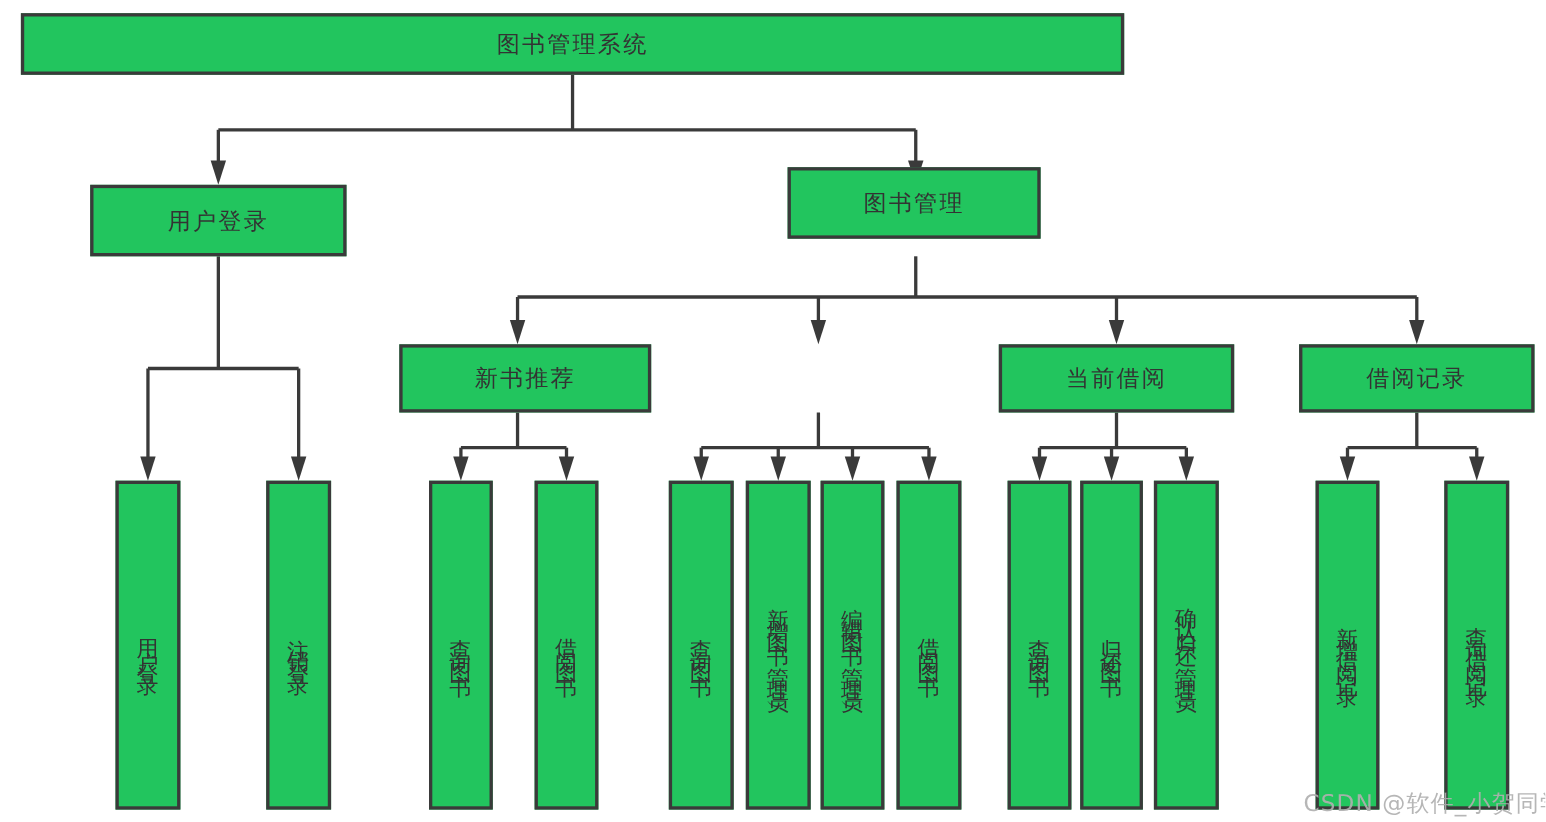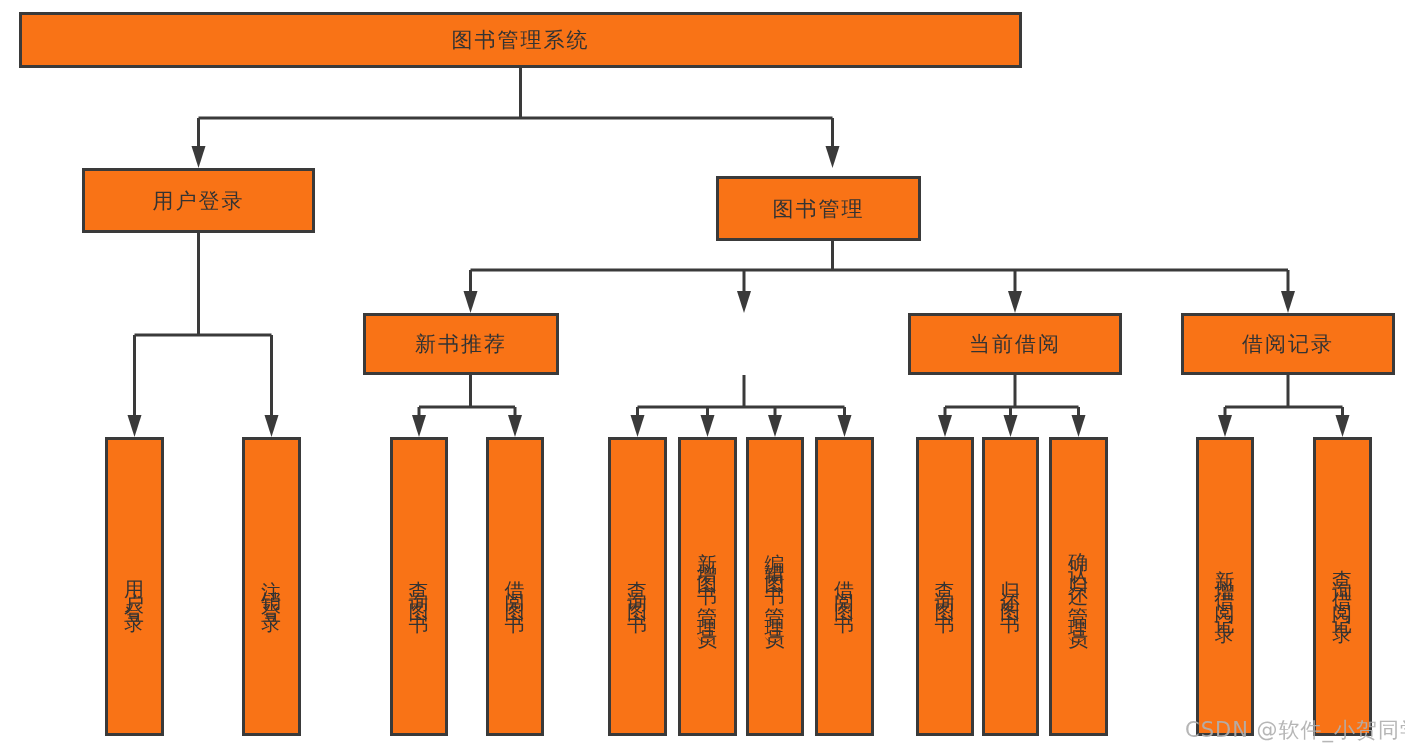--- a/index.html
+++ b/index.html
@@ -18,21 +18,21 @@
   .edges {
     position: absolute;
     left: 0;
     top: 0;
     width: 1405px;
     height: 747px;
   }
   .node {
     position: absolute;
     box-sizing: border-box;
-    background: #f97316;
+    background: #22c55e;
     border: 3px solid #3a3a3a;
     display: flex;
     align-items: center;
     justify-content: center;
     color: #333333;
   }
   .hbox {
     font-size: 21px;
     letter-spacing: 2px;
     white-space: nowrap;
@@ -141,25 +141,25 @@
     </g>
   </svg>
 
   <div class="node hbox" style="left:19px; top:12px; width:1003px; height:56px;">
     <span>图书管理系统</span>
   </div>
 
   <div class="node hbox" style="left:82px; top:168px; width:233px; height:65px;">
     <span>用户登录</span>
   </div>
-  <div class="node hbox" style="left:716px; top:176px; width:205px; height:65px;">
+  <div class="node hbox" style="left:716px; top:152px; width:230px; height:65px;">
     <span>图书管理</span>
   </div>
 
-  <div class="node hbox" style="left:363px; top:313px; width:196px; height:62px;">
+  <div class="node hbox" style="left:363px; top:313px; width:229px; height:62px;">
     <span>新书推荐</span>
   </div>
   <div class="node hbox" style="left:1181px; top:313px; width:214px; height:62px;">
     <span>借阅记录</span>
   </div>
   <div class="node hbox" style="left:908px; top:313px; width:214px; height:62px;">
     <span>当前借阅</span>
   </div>
 
   <div class="node vbox" style="left:105px; top:437px; width:59px; height:299px;">

